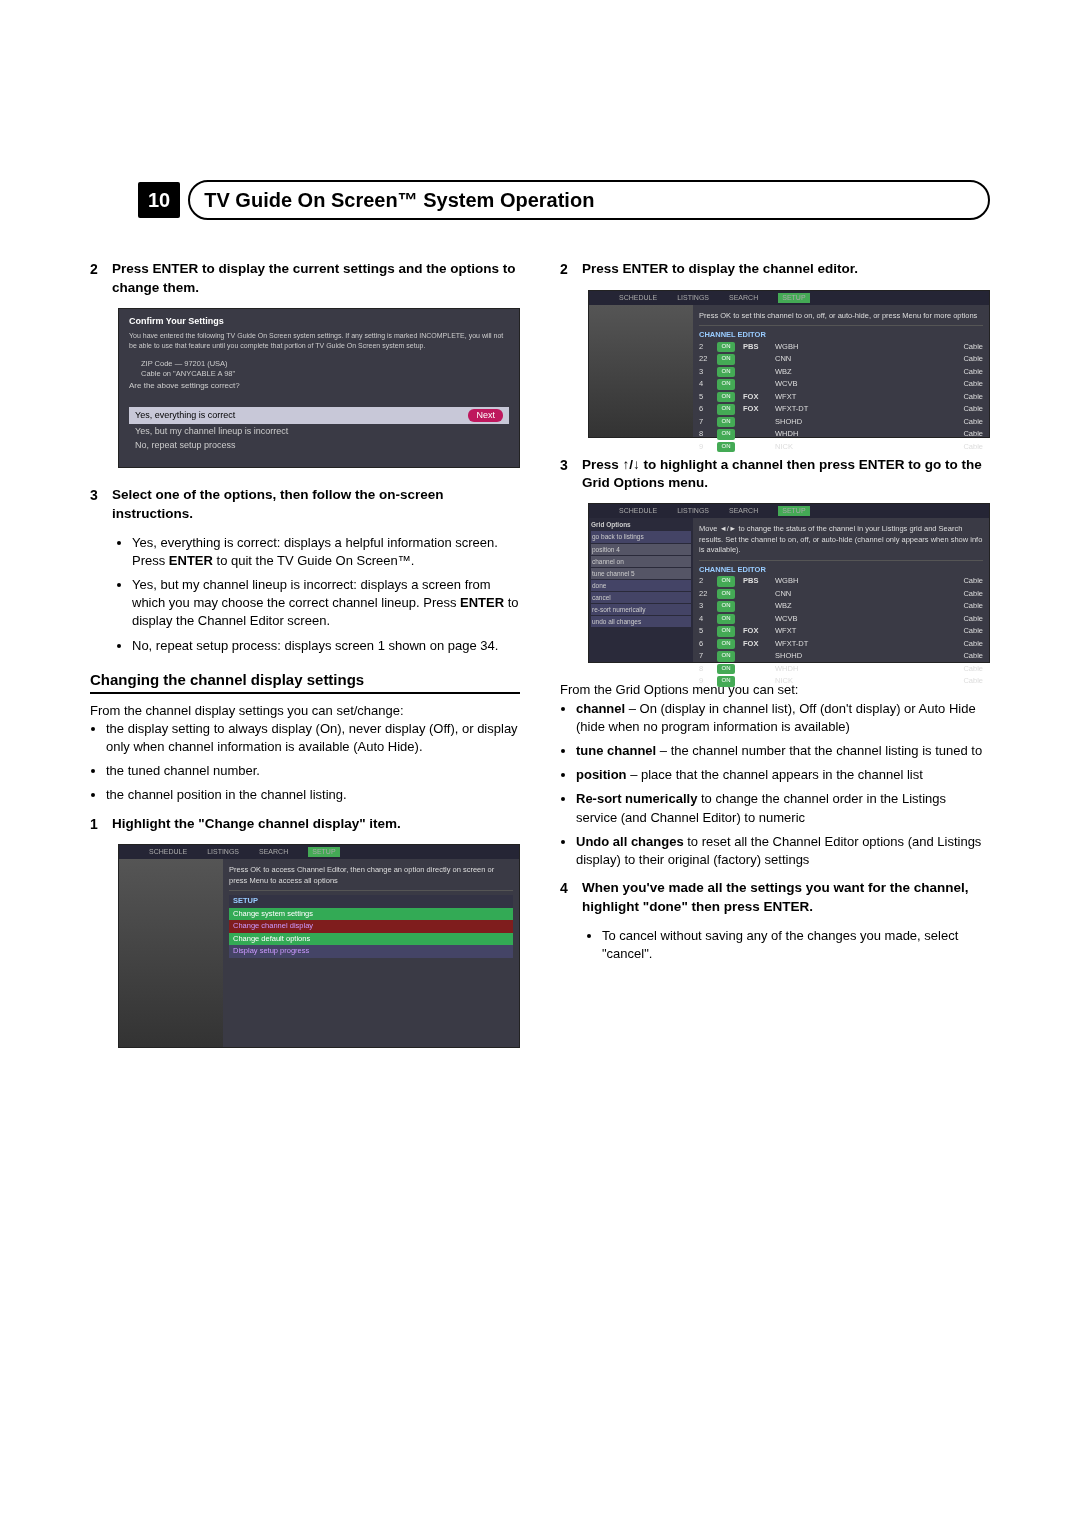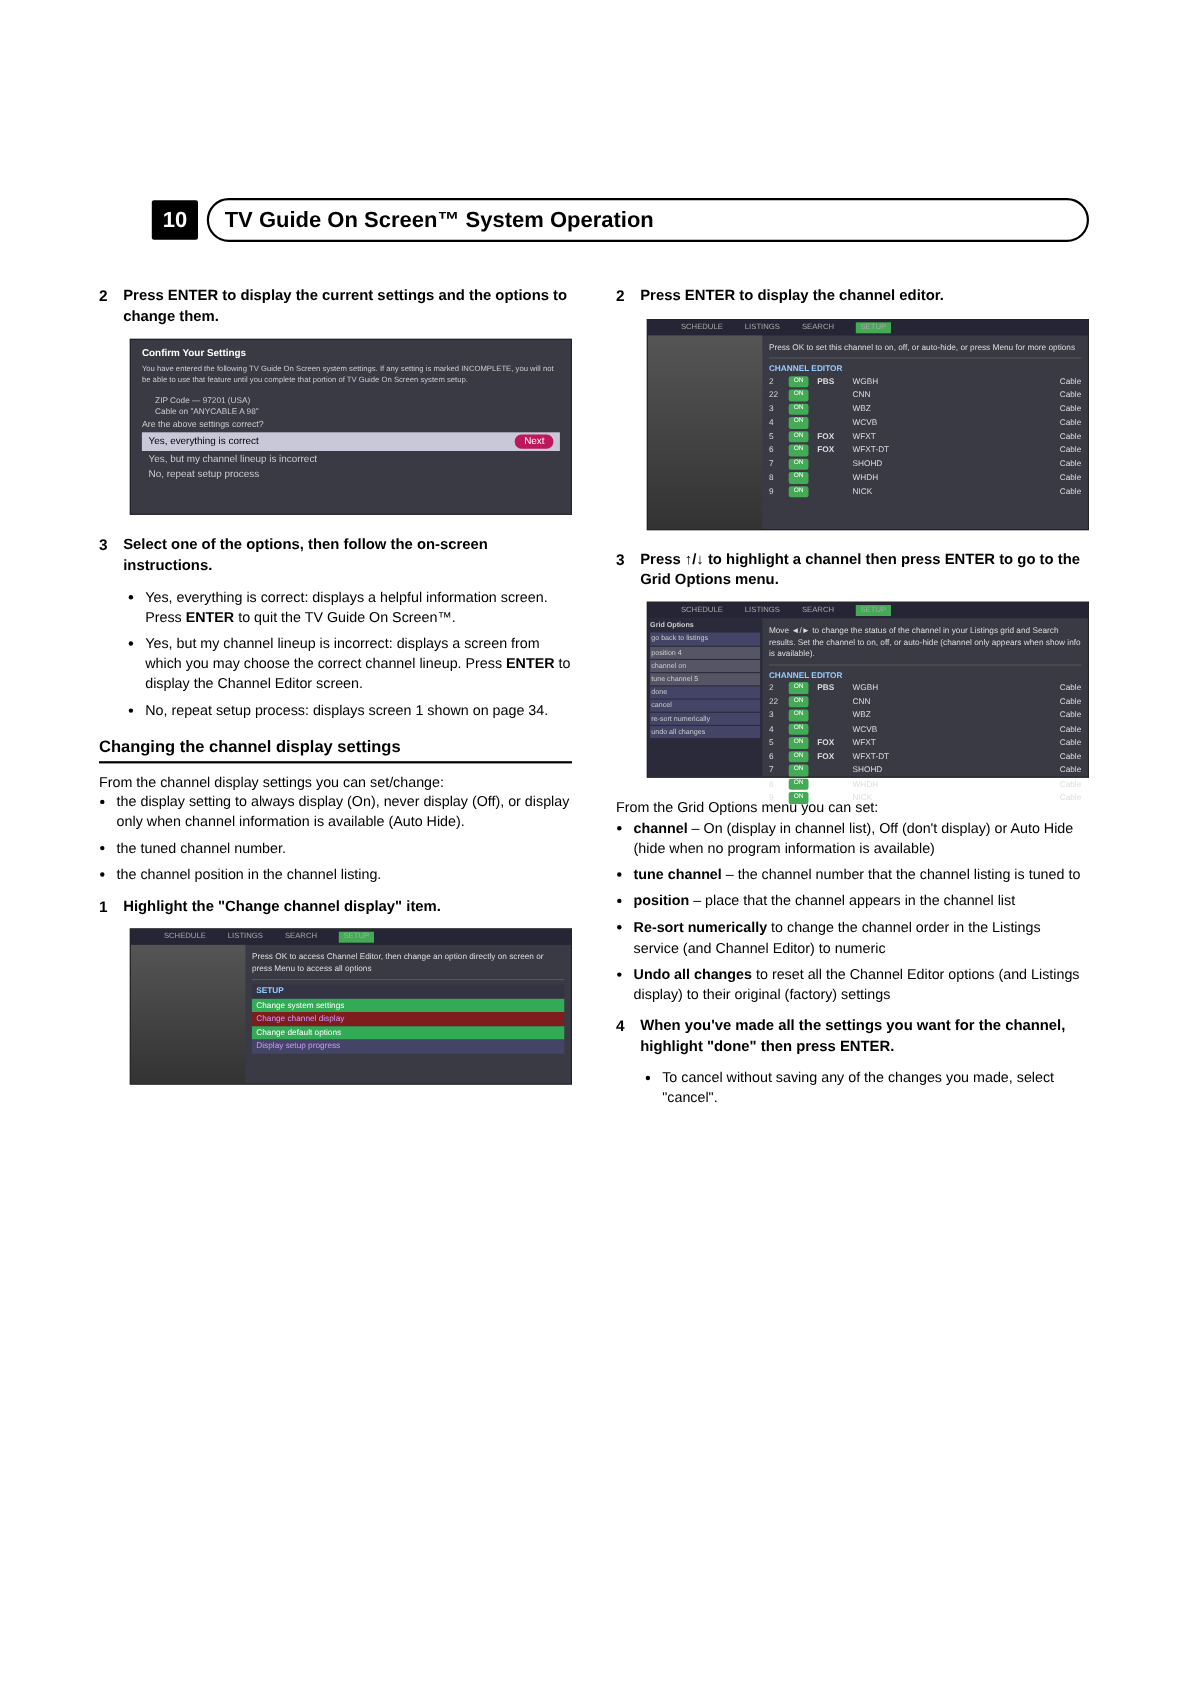--- a/index.html
+++ b/index.html
@@ -49,21 +49,21 @@
 
     <div class="shot">
       <div style="padding:6px 10px;">
         <div style="font-weight:bold;font-size:9px;color:#fff;margin-bottom:4px;">Confirm Your Settings</div>
         <div style="font-size:7px;color:#ccc;">You have entered the following TV Guide On Screen system settings. If any setting is marked INCOMPLETE, you will not be able to use that feature until you complete that portion of TV Guide On Screen system setup.</div>
         <div style="margin:8px 0 0 12px;font-size:7.5px;">
           <div>ZIP Code — 97201 (USA)</div>
           <div>Cable on "ANYCABLE A 98"</div>
         </div>
         <div style="font-size:8px;">Are the above settings correct?</div>
-        <div style="background:#c8c8d8;color:#000;padding:2px 6px;margin-top:2px;display:flex;justify-content:space-between;">
+        <div style="background:#c8c8d8;color:#000;padding:2px 6px;margin-top:16px;display:flex;justify-content:space-between;">
           <span>Yes, everything is correct</span>
           <span style="background:#be185d;color:#fff;padding:0 8px;border-radius:6px;">Next</span>
         </div>
         <div style="padding:1px 6px;">Yes, but my channel lineup is incorrect</div>
         <div style="padding:1px 6px;">No, repeat setup process</div>
       </div>
     </div>
 
     <div class="step">
       <div class="stepnum">3</div>
@@ -84,21 +84,21 @@
       <li>the display setting to always display (On), never display (Off), or display only when channel information is available (Auto Hide).</li>
       <li>the tuned channel number.</li>
       <li>the channel position in the channel listing.</li>
     </ul>
 
     <div class="step">
       <div class="stepnum">1</div>
       <div class="steptxt">Highlight the "Change channel display" item.</div>
     </div>
 
-    <div class="shot" style="height:142px;">
+    <div class="shot" style="height:204px;">
       <div class="shotbar">
         <span>SCHEDULE</span>
           <span>LISTINGS</span>
           <span>SEARCH</span>
           <span style="background:#4a5;padding:0 4px;">SETUP</span>
       </div>
       <div class="shotmain">
         <div class="shotimg"></div>
         <div class="shotbody">
           <div>Press OK to access Channel Editor, then change an option directly on screen or press Menu to access all options</div>
@@ -114,21 +114,21 @@
 
   </div>
 
   <div class="col">
 
     <div class="step">
       <div class="stepnum">2</div>
       <div class="steptxt">Press ENTER to display the channel editor.</div>
     </div>
 
-    <div class="shot" style="height:192px;">
+    <div class="shot" style="height:148px;">
       <div class="shotbar">
         <span>SCHEDULE</span>
           <span>LISTINGS</span>
           <span>SEARCH</span>
           <span style="background:#4a5;padding:0 4px;">SETUP</span>
       </div>
       <div class="shotmain">
         <div class="shotimg"></div>
         <div class="shotbody">
           <div>Press OK to set this channel to on, off, or auto-hide, or press Menu for more options</div>

